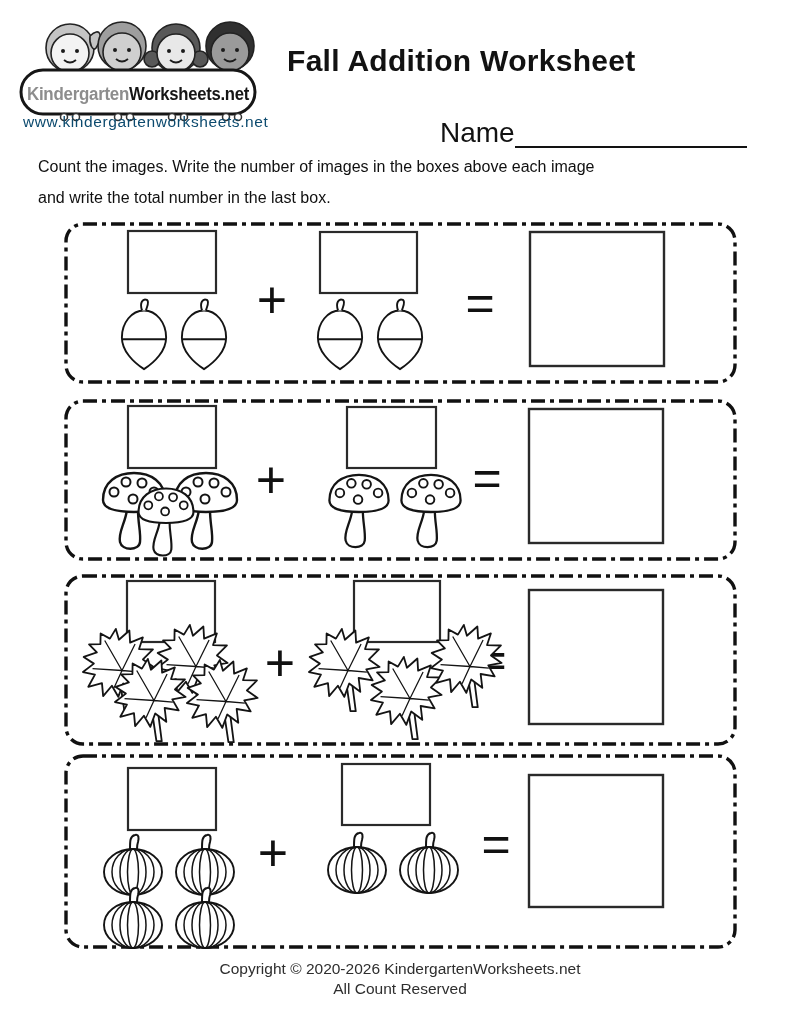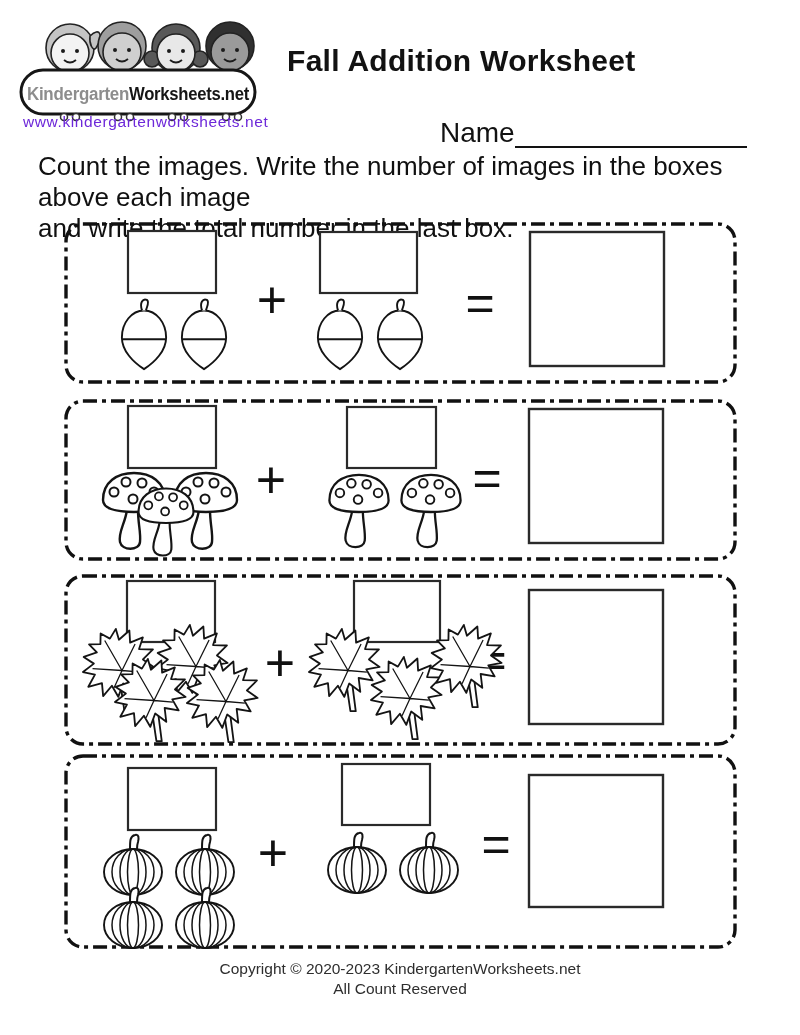--- a/index.html
+++ b/index.html
@@ -1,25 +1,25 @@
 <!DOCTYPE html>
 <html><head>
 <meta charset="utf-8">
 <style>
   html,body{margin:0;padding:0;background:#fff;}
   .page{position:relative;width:800px;height:1035px;background:#fff;
         font-family:"Liberation Sans",sans-serif;color:#141414;overflow:hidden;}
   .logo{position:absolute;left:18px;top:16px;}
-  .site-url{position:absolute;left:23px;top:113px;font-size:15.5px;color:#6d28d9;letter-spacing:.6px;}
+  .site-url{position:absolute;left:23px;top:113px;font-size:15.5px;color:#0c4a6e;letter-spacing:.6px;}
   .title{position:absolute;left:287px;top:44px;margin:0;font-size:30px;font-weight:700;
          letter-spacing:.3px;color:#121212;white-space:nowrap;}
   .name-line{position:absolute;left:440px;top:117px;font-size:28px;color:#121212;
              display:flex;align-items:flex-start;}
   .name-rule{display:inline-block;width:232px;border-bottom:2.5px solid #121212;height:1.02em;}
-  .instructions{position:absolute;left:38px;top:151px;margin:0;font-size:26px;line-height:31px;
+  .instructions{position:absolute;left:38px;top:151px;margin:0;font-size:16px;line-height:31px;
                 width:748px;color:#101010;}
   .row{position:absolute;left:63px;}
   .row svg{display:block;}
   .footer{position:absolute;left:0;top:959px;width:100%;text-align:center;
           font-size:15.5px;line-height:20px;color:#2e2e2e;}
   .op{font-family:"Liberation Sans",sans-serif;font-weight:500;fill:#111;}
 </style>
 </head>
 <body>
 
@@ -199,17 +199,17 @@
         <use href="#sym-pumpkin" x="108" y="133" width="68" height="64"></use>
       </g>
       <g>
         <use href="#sym-pumpkin" x="260" y="78" width="68" height="64"></use>
         <use href="#sym-pumpkin" x="332" y="78" width="68" height="64"></use>
       </g>
     </svg>
   </div>
 
   <div class="footer">
-    <div>Copyright © 2020-2023 KindergartenWorksheets.net</div>
+    <div>Copyright © 2020-2026 KindergartenWorksheets.net</div>
     <div>All Count Reserved</div>
   </div>
 
 </div>
 
 </body></html>

